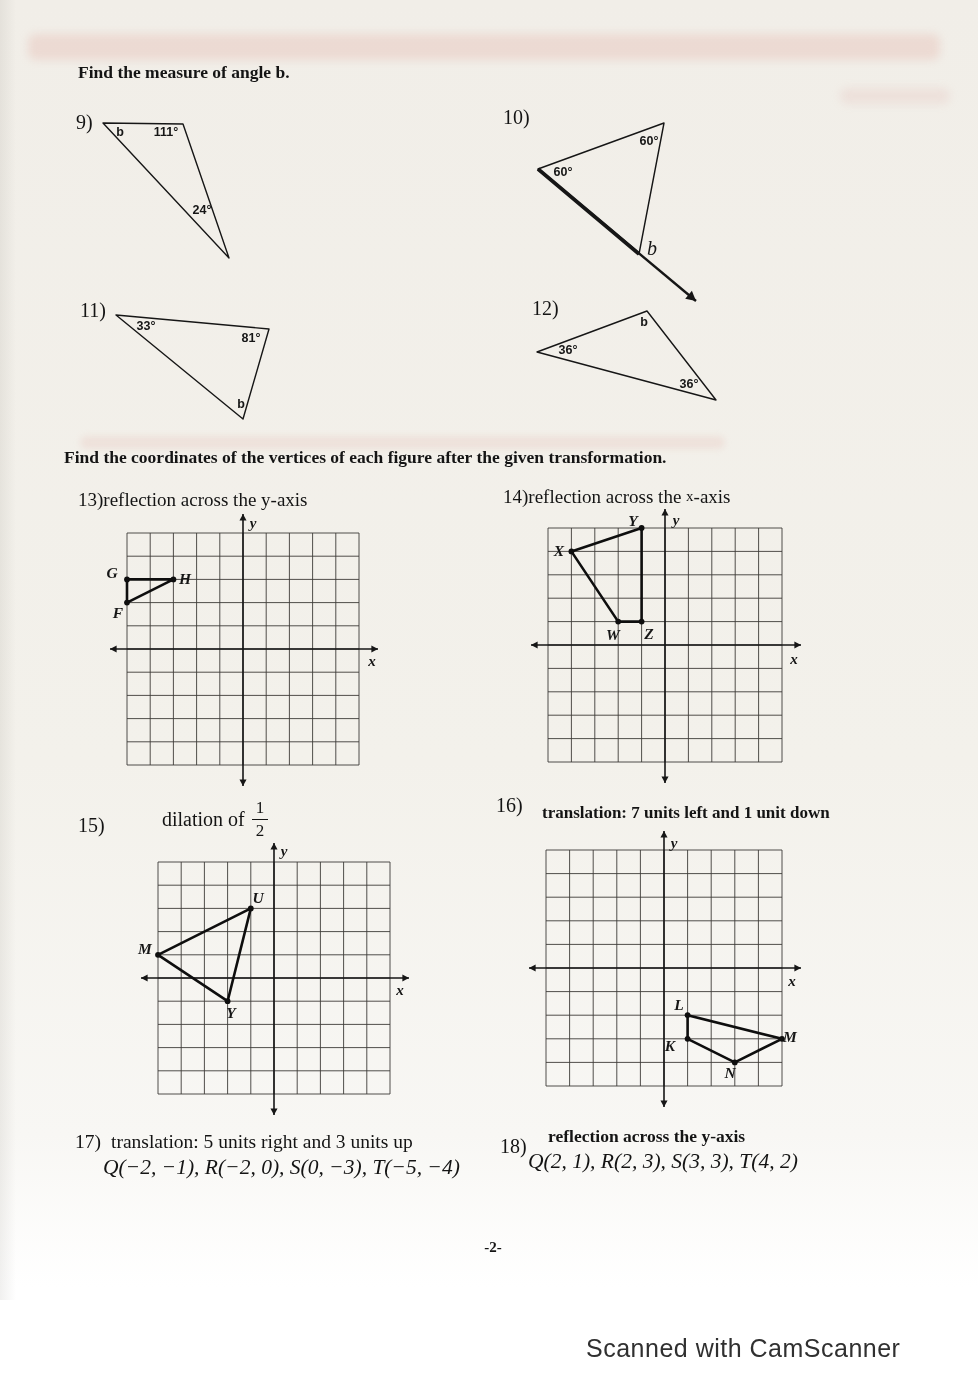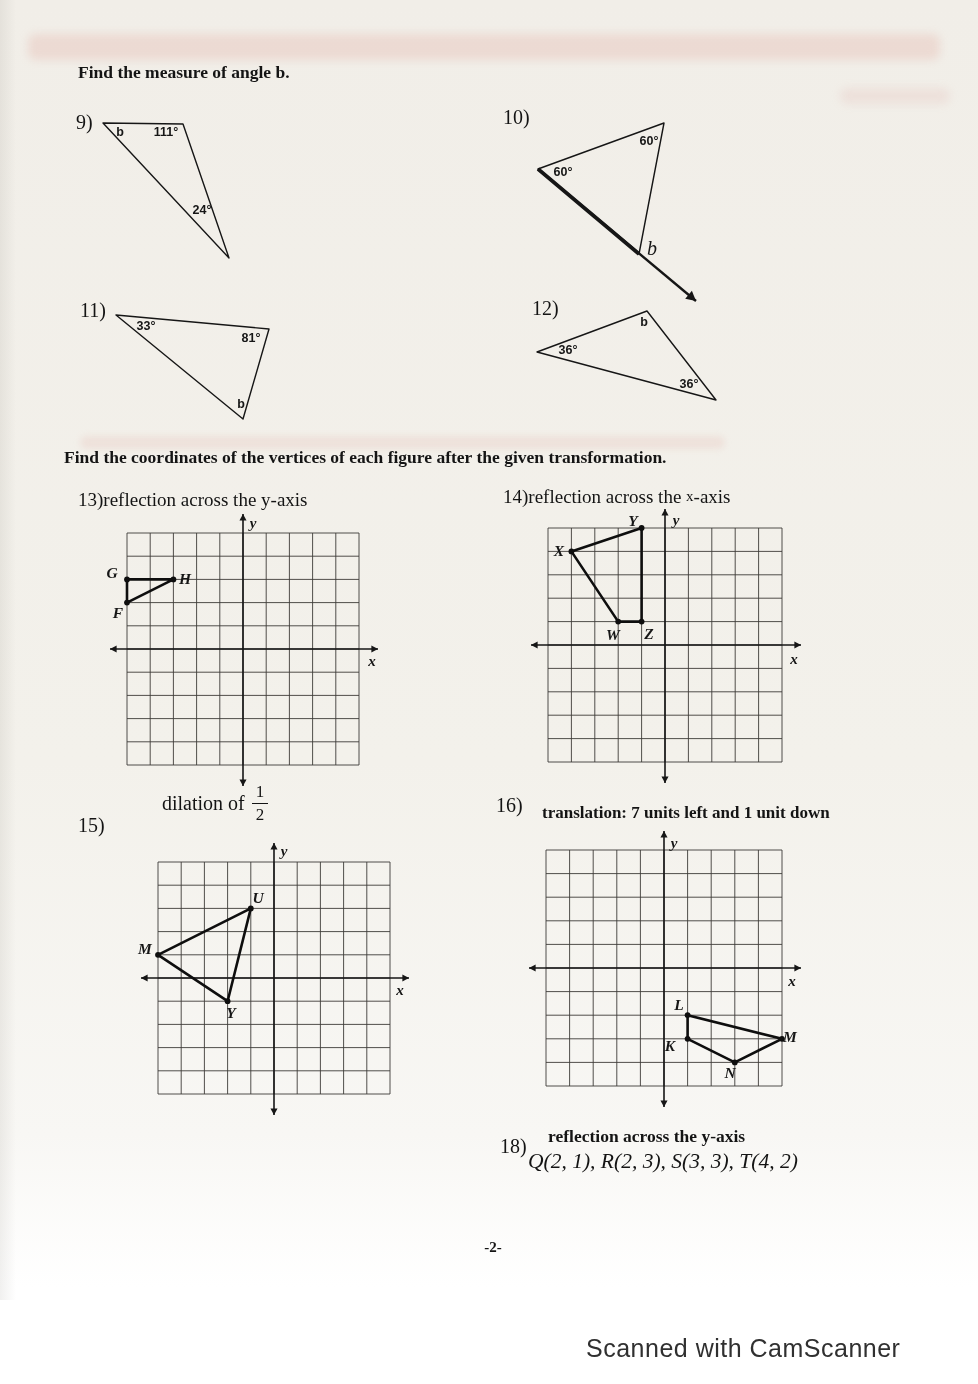--- a/index.html
+++ b/index.html
@@ -11,21 +11,21 @@
   .band{position:absolute;background:rgba(223,163,152,0.26);filter:blur(4px);border-radius:8px;}
   .band.top{left:28px;top:34px;width:912px;height:26px;}
   .band.mid{left:80px;top:436px;width:645px;height:13px;background:rgba(224,168,158,0.20);filter:blur(3px);}
   .band.corner{left:840px;top:88px;width:110px;height:16px;background:rgba(224,168,158,0.18);}
   #figures-svg{position:absolute;left:0;top:0;}
   .abs{position:absolute;white-space:nowrap;}
   .h-bold{font-weight:bold;font-size:17.5px;}
   .pnum{font-size:20px;}
   .prob-row{display:flex;font-size:19px;}
   .axis-x{font-size:15px;vertical-align:2px;}
-  .dilation{display:flex;align-items:center;font-size:20px;}
+  .dilation{display:flex;align-items:center;font-size:20px;margin-top:16px;}
   .frac{display:inline-flex;flex-direction:column;align-items:center;line-height:1;
         font-size:17px;margin-left:7px;}
   .frac .num{border-bottom:1.6px solid #141414;padding:0 4px 2.5px;}
   .frac .den{padding-top:2.5px;}
   .bold-instr{font-weight:bold;font-size:17px;}
   .coords{font-style:italic;font-size:21.5px;}
   .p17-line1{display:flex;gap:10px;font-size:19.5px;}
   .p17 .coords{margin-left:28px;margin-top:2px;}
   .page-num{font-weight:bold;font-size:15px;width:100px;text-align:center;}
   .cam{font-family:"Liberation Sans","DejaVu Sans",sans-serif;font-size:25px;color:#303030;letter-spacing:0.5px;}
@@ -254,20 +254,27 @@
     <span>dilation of</span>
     <span class="frac">
       <span class="num">1</span>
       <span class="den">2</span>
     </span>
   </div>
 
   <div class="abs pnum" style="left:496px;top:794px;">16)</div>
   <div class="abs bold-instr" style="left:542px;top:803px;">translation: 7 units left and 1 unit down</div>
 
+  <div class="abs p17" style="left:75px;top:1131px;">
+    <div class="p17-line1">
+      <span>17)</span>
+      <span>translation: 5 units right and 3 units up</span>
+    </div>
+    <div class="coords">Q(−2, −1), R(−2, 0), S(0, −3), T(−5, −4)</div>
+  </div>
 
   <div class="abs pnum" style="left:500px;top:1135px;">18)</div>
   <div class="abs h-bold" style="left:548px;top:1126px;">reflection across the y-axis</div>
   <div class="abs coords" style="left:528px;top:1149px;">Q(2, 1), R(2, 3), S(3, 3), T(4, 2)</div>
 
   <div class="abs page-num" style="left:443px;top:1239px;">-2-</div>
 
   <div class="abs cam" style="left:586px;top:1334px;">Scanned with CamScanner</div>
 
 </div>

